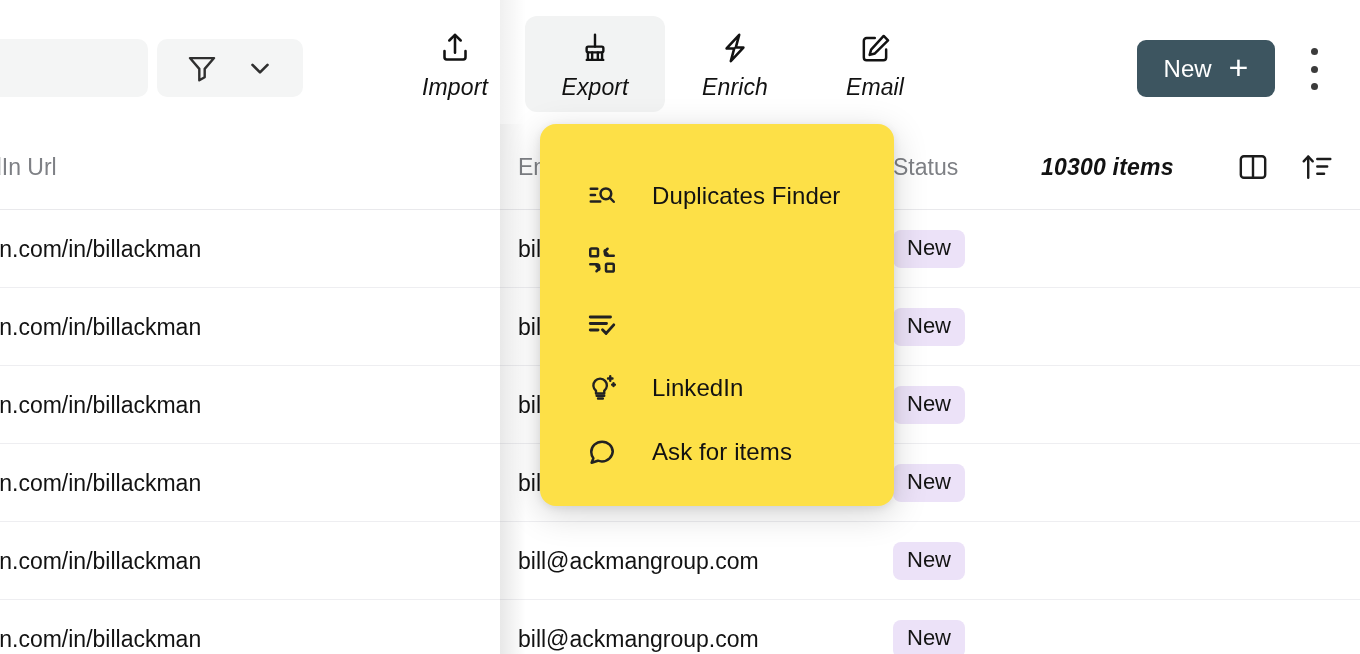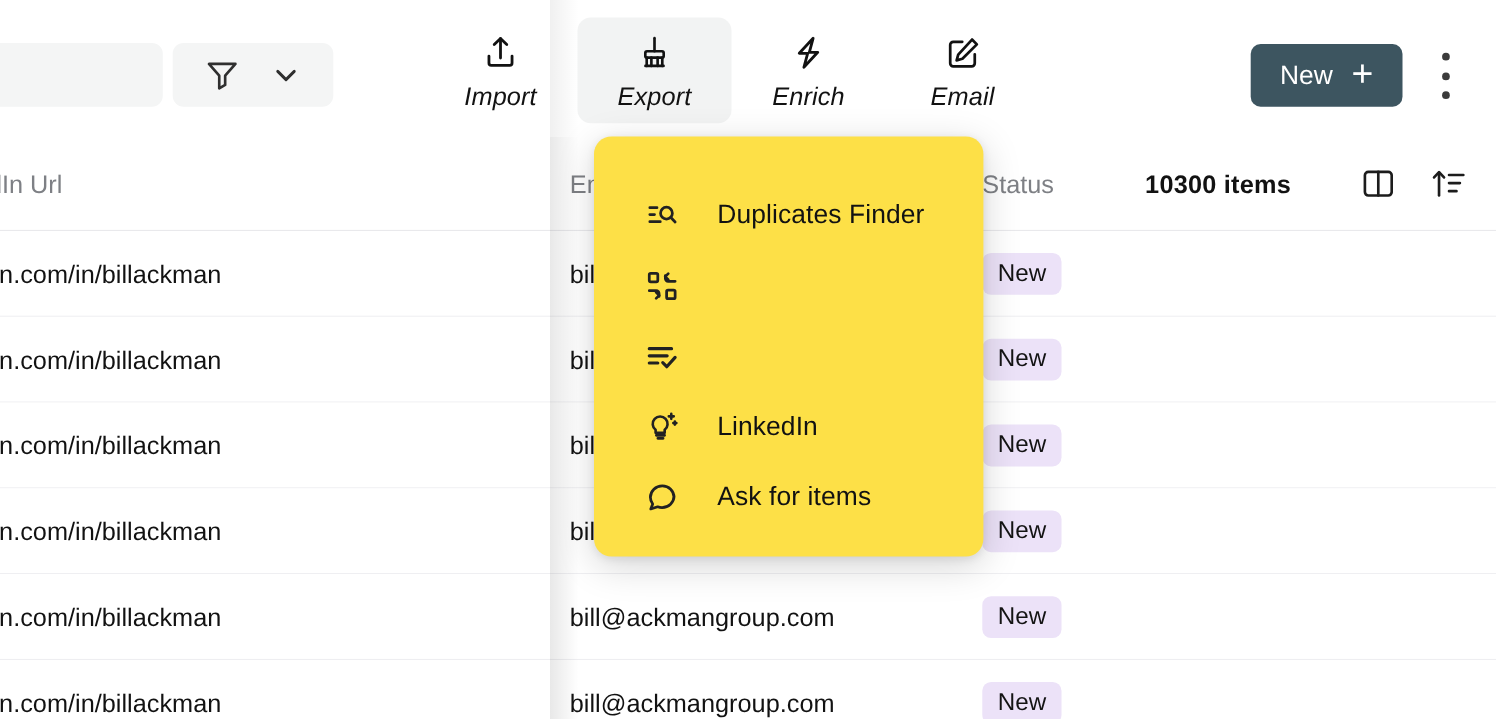--- a/index.html
+++ b/index.html
@@ -69,21 +69,21 @@
     position:absolute; top:0; height:86px; display:flex; align-items:center;
     font-size:23px; color:#7e8085;
   }
   .th-linkedin { left:-66px; }
   .th-email { left:518px; }
   .th-status { left:893px; }
 
   .items-count {
     position:absolute; left:1041px; top:0; height:86px;
     display:flex; align-items:center;
-    font-size:23px; font-weight:bold; color:#121212; letter-spacing:.2px;
+    font-size:23px; font-weight:bold; color:#121212; letter-spacing:.2px;font-style:italic;
   }
   .hdr-icon {
     position:absolute; top:0; height:86px; display:flex; align-items:center;
     cursor:pointer;
   }
   .hdr-icon-columns { left:1236px; }
   .hdr-icon-sort { left:1300px; }
 
   .rows { position:relative; }
   .row {

